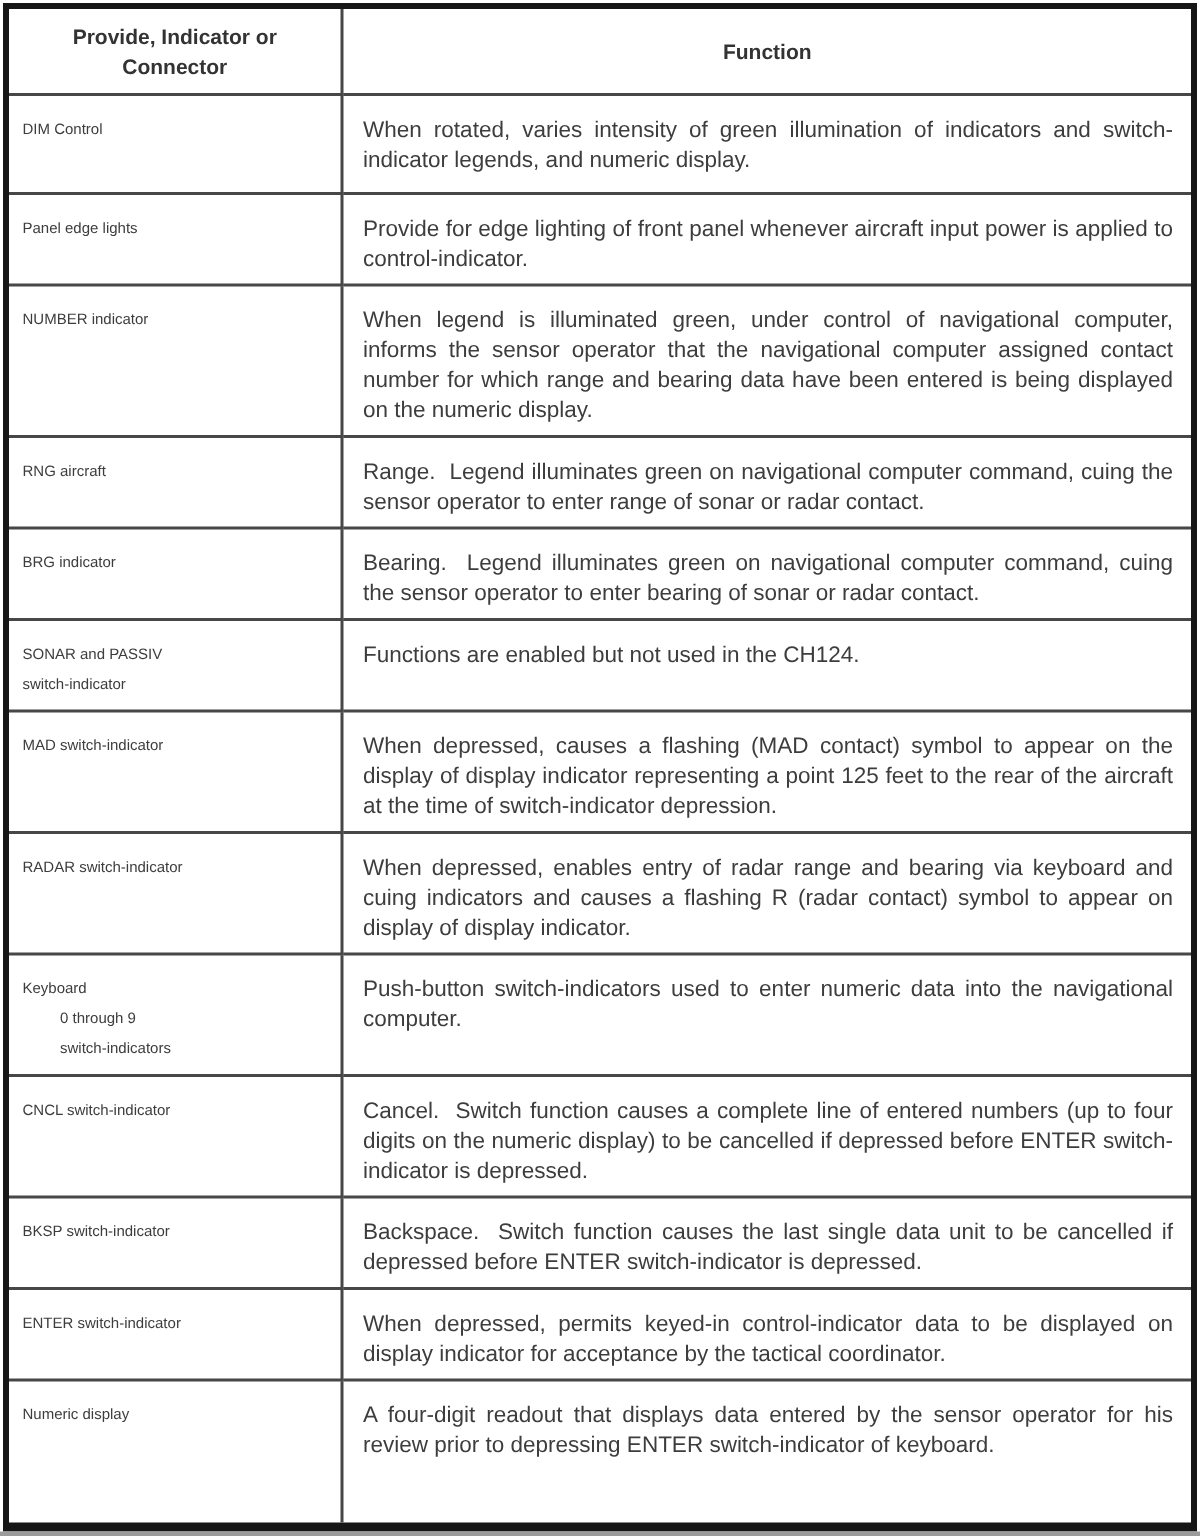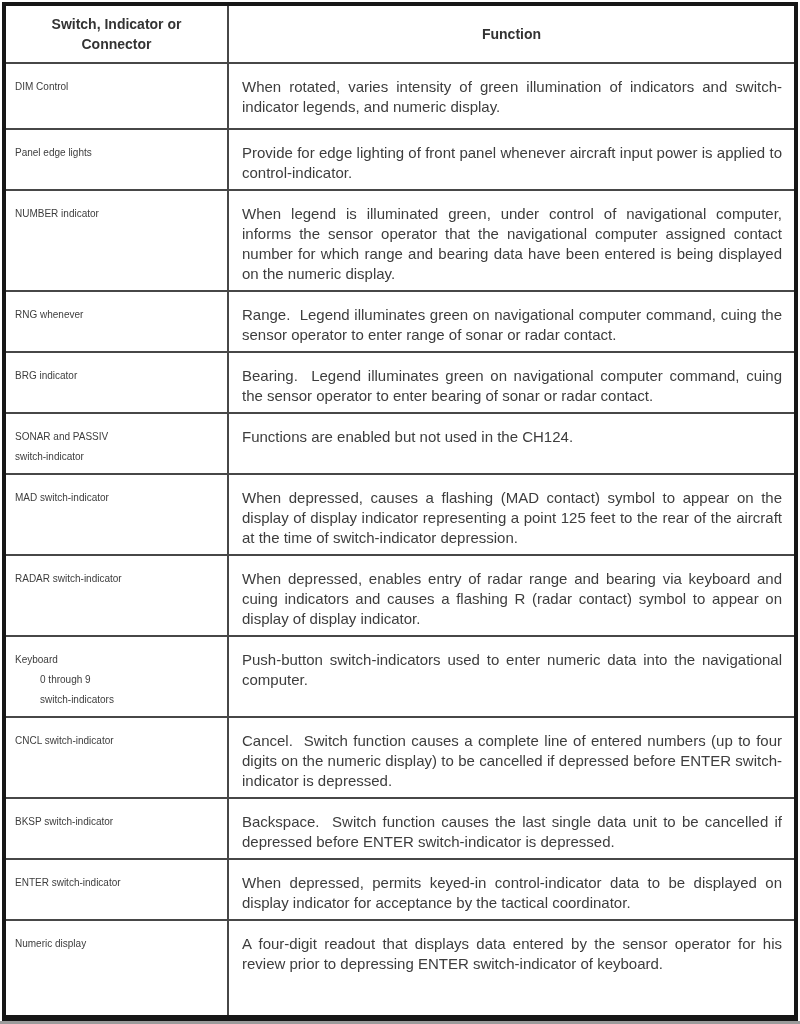--- a/index.html
+++ b/index.html
@@ -84,40 +84,40 @@
 
 <div class="page">
   <div class="table-frame">
     <table class="doc-table">
       <colgroup>
         <col class="c-control">
         <col class="c-function">
       </colgroup>
       <thead>
         <tr>
-          <th class="h-control">Switch, Indicator or
+          <th class="h-control">Provide, Indicator or
 Connector</th>
           <th class="h-function">Function</th>
         </tr>
       </thead>
       <tbody>
         <tr>
           <td class="cell-control">DIM Control</td>
           <td class="cell-function">When rotated, varies intensity of green illumination of indicators and switch-indicator legends, and numeric display.</td>
         </tr>
         <tr>
           <td class="cell-control">Panel edge lights</td>
           <td class="cell-function">Provide for edge lighting of front panel whenever aircraft input power is applied to control-indicator.</td>
         </tr>
         <tr>
           <td class="cell-control">NUMBER indicator</td>
           <td class="cell-function">When legend is illuminated green, under control of navigational computer, informs the sensor operator that the navigational computer assigned contact number for which range and bearing data have been entered is being displayed on the numeric display.</td>
         </tr>
         <tr>
-          <td class="cell-control">RNG whenever</td>
+          <td class="cell-control">RNG aircraft</td>
           <td class="cell-function">Range.&nbsp; Legend illuminates green on navigational computer command, cuing the sensor operator to enter range of sonar or radar contact.</td>
         </tr>
         <tr>
           <td class="cell-control">BRG indicator</td>
           <td class="cell-function">Bearing.&nbsp; Legend illuminates green on navigational computer command, cuing the sensor operator to enter bearing of sonar or radar contact.</td>
         </tr>
         <tr>
           <td class="cell-control">SONAR and PASSIV
 switch-indicator</td>
           <td class="cell-function">Functions are enabled but not used in the CH124.</td>

